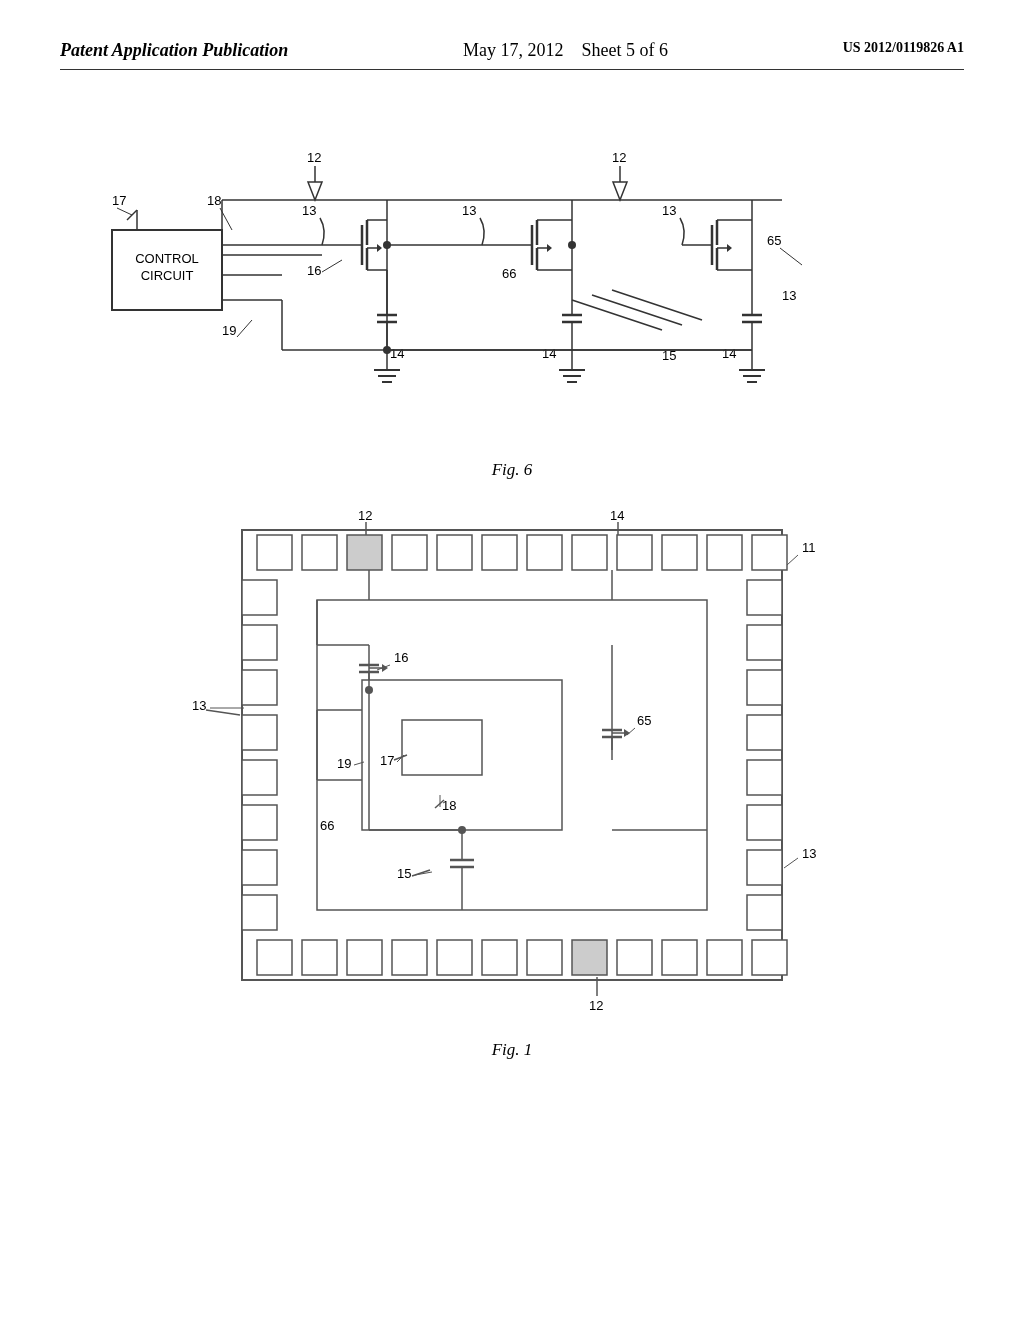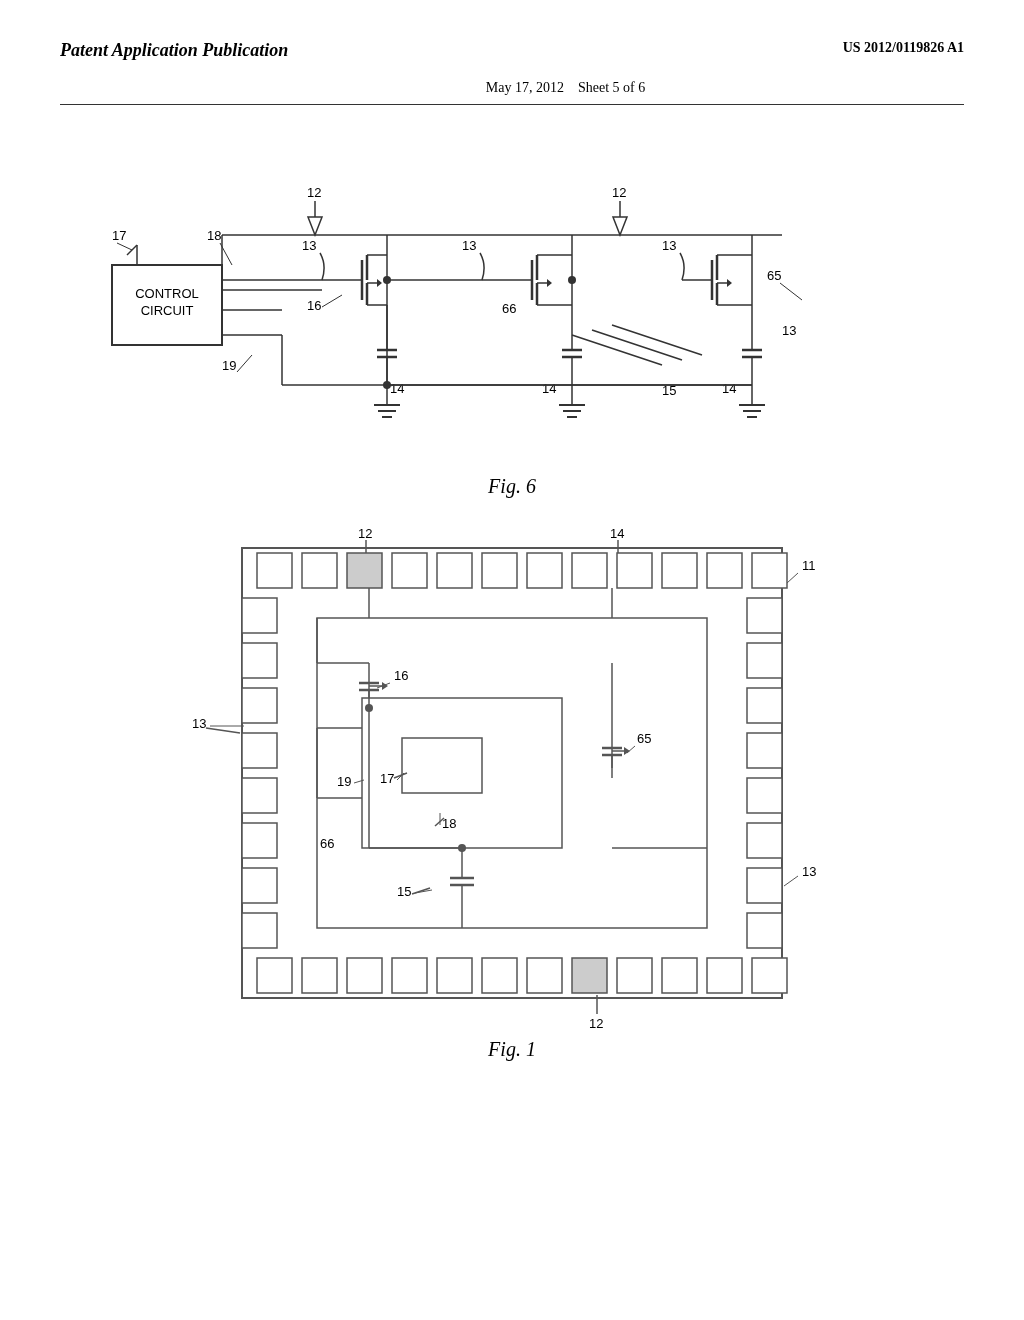--- a/index.html
+++ b/index.html
@@ -28,40 +28,39 @@
       border-bottom: 1px solid #333;
       padding-bottom: 8px;
       margin-bottom: 10px;
     }
     .header-left {
       font-size: 18px;
       font-weight: bold;
       font-style: italic;
     }
     .header-center {
-      font-size: 14px;
+      font-size: 18px;
       text-align: center;
-      margin-top: 40px;
     }
     .header-right {
       font-size: 14px;
       font-weight: bold;
     }
 
     
     .diagram-area {
       position: relative;
       width: 100%;
     }
 
     .fig-label {
       text-align: center;
       font-style: italic;
-      font-size: 20px;
-      margin-top: 0;
+      font-size: 17px;
+      margin-top: 20px;
     }
 
     
     .diagram-svg {
       display: block;
       margin: 0 auto;
     }
 
     .fig6-container {
       margin-top: 30px;

